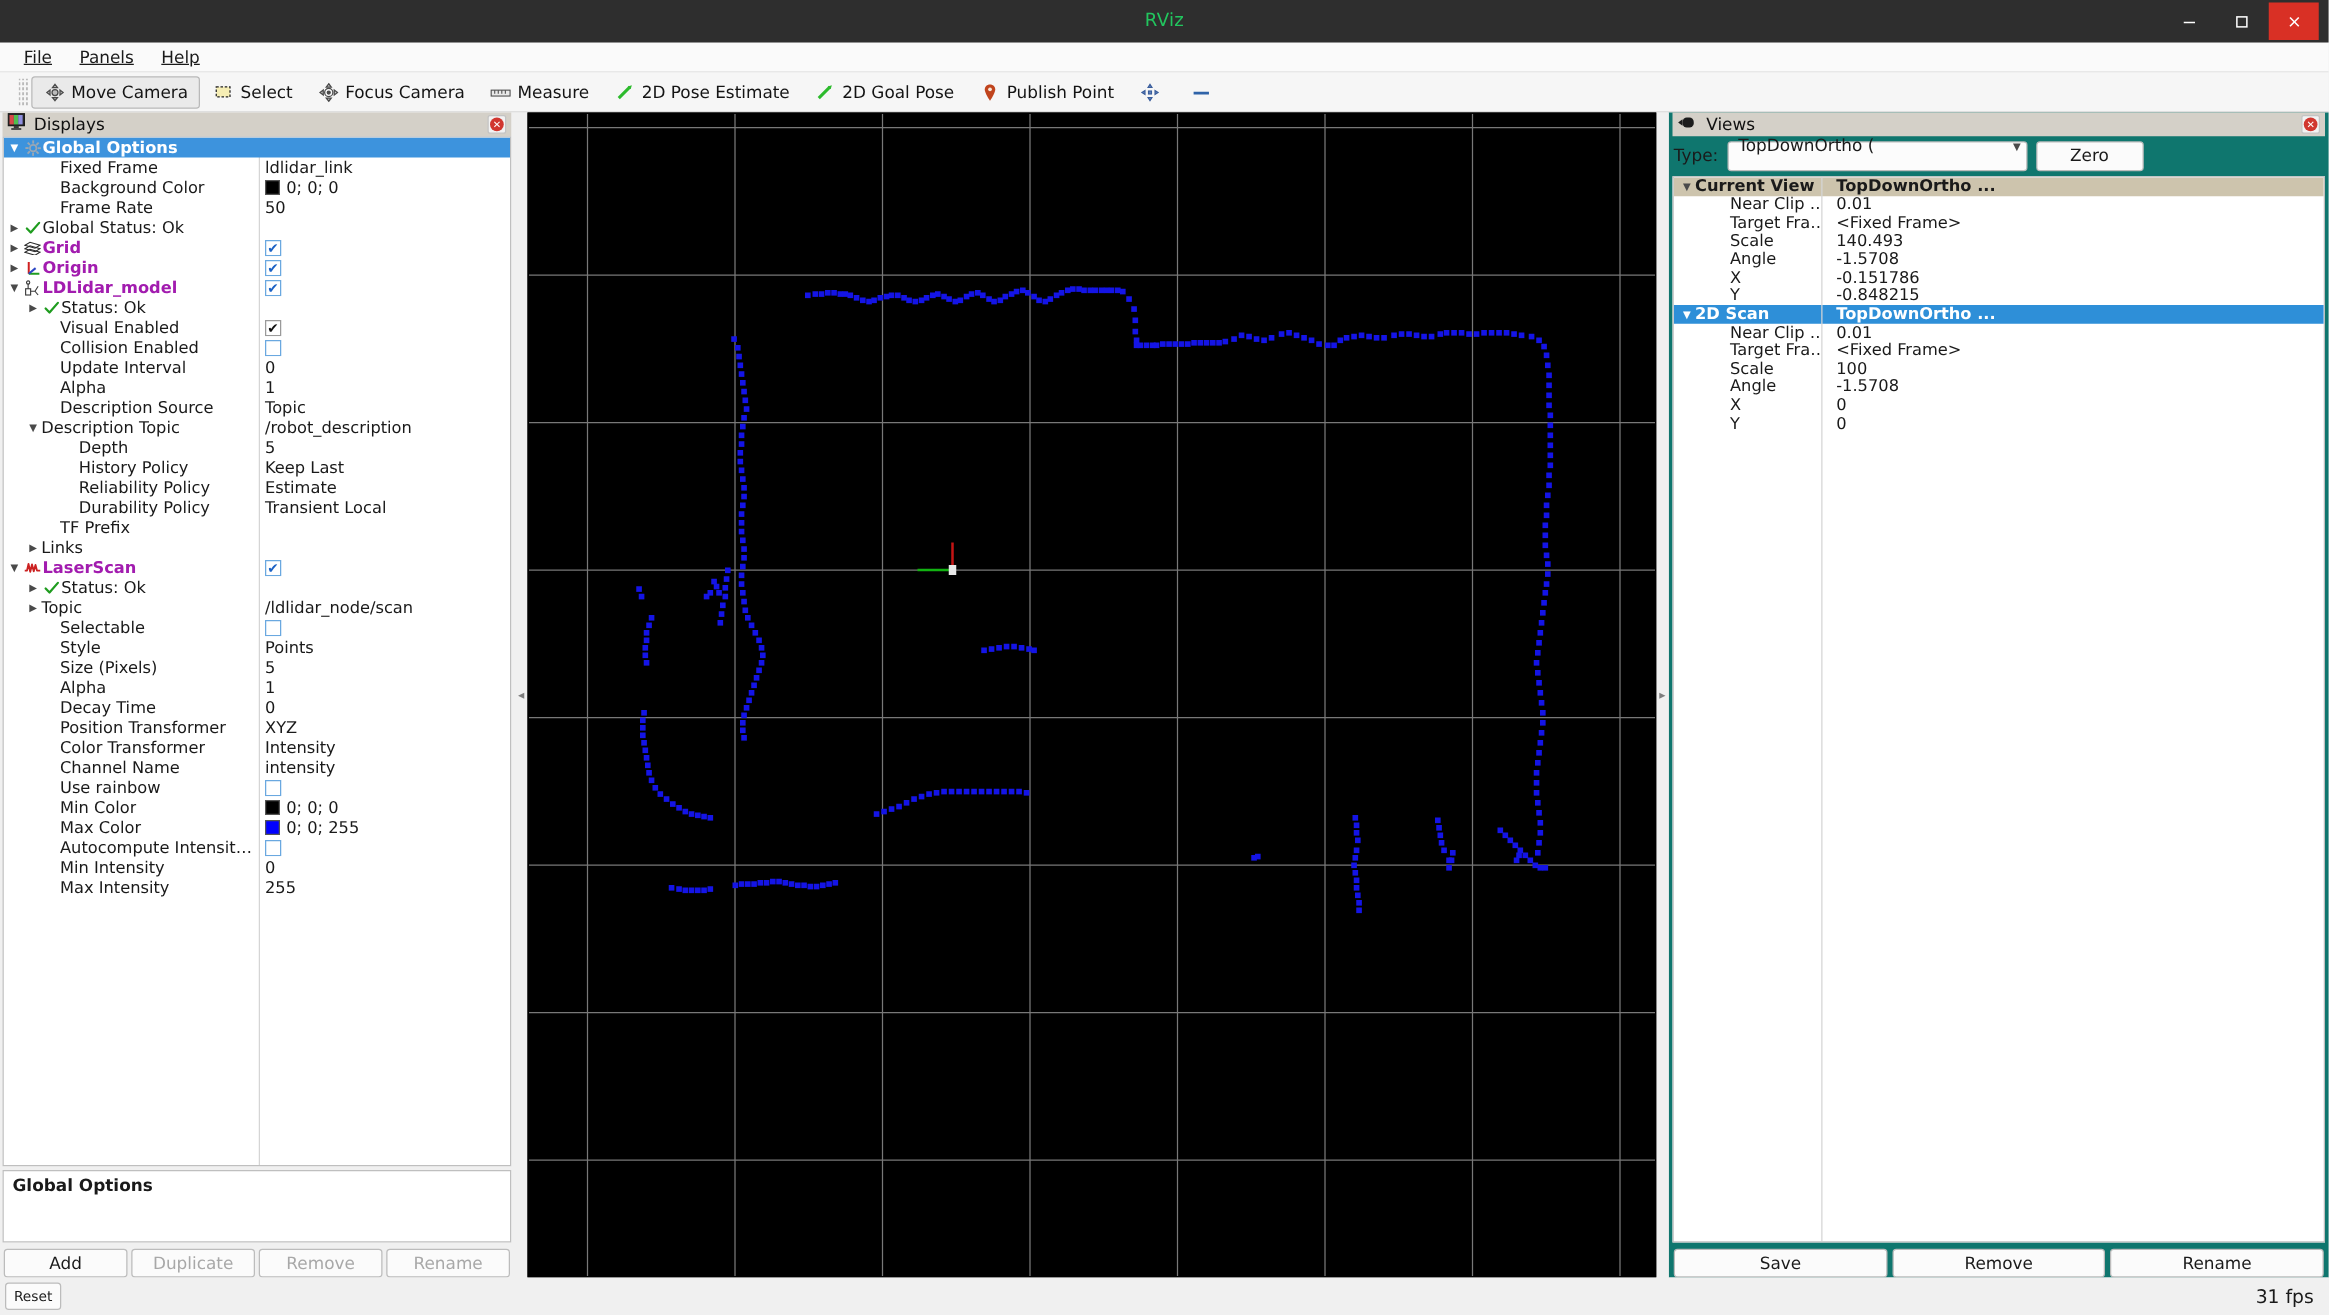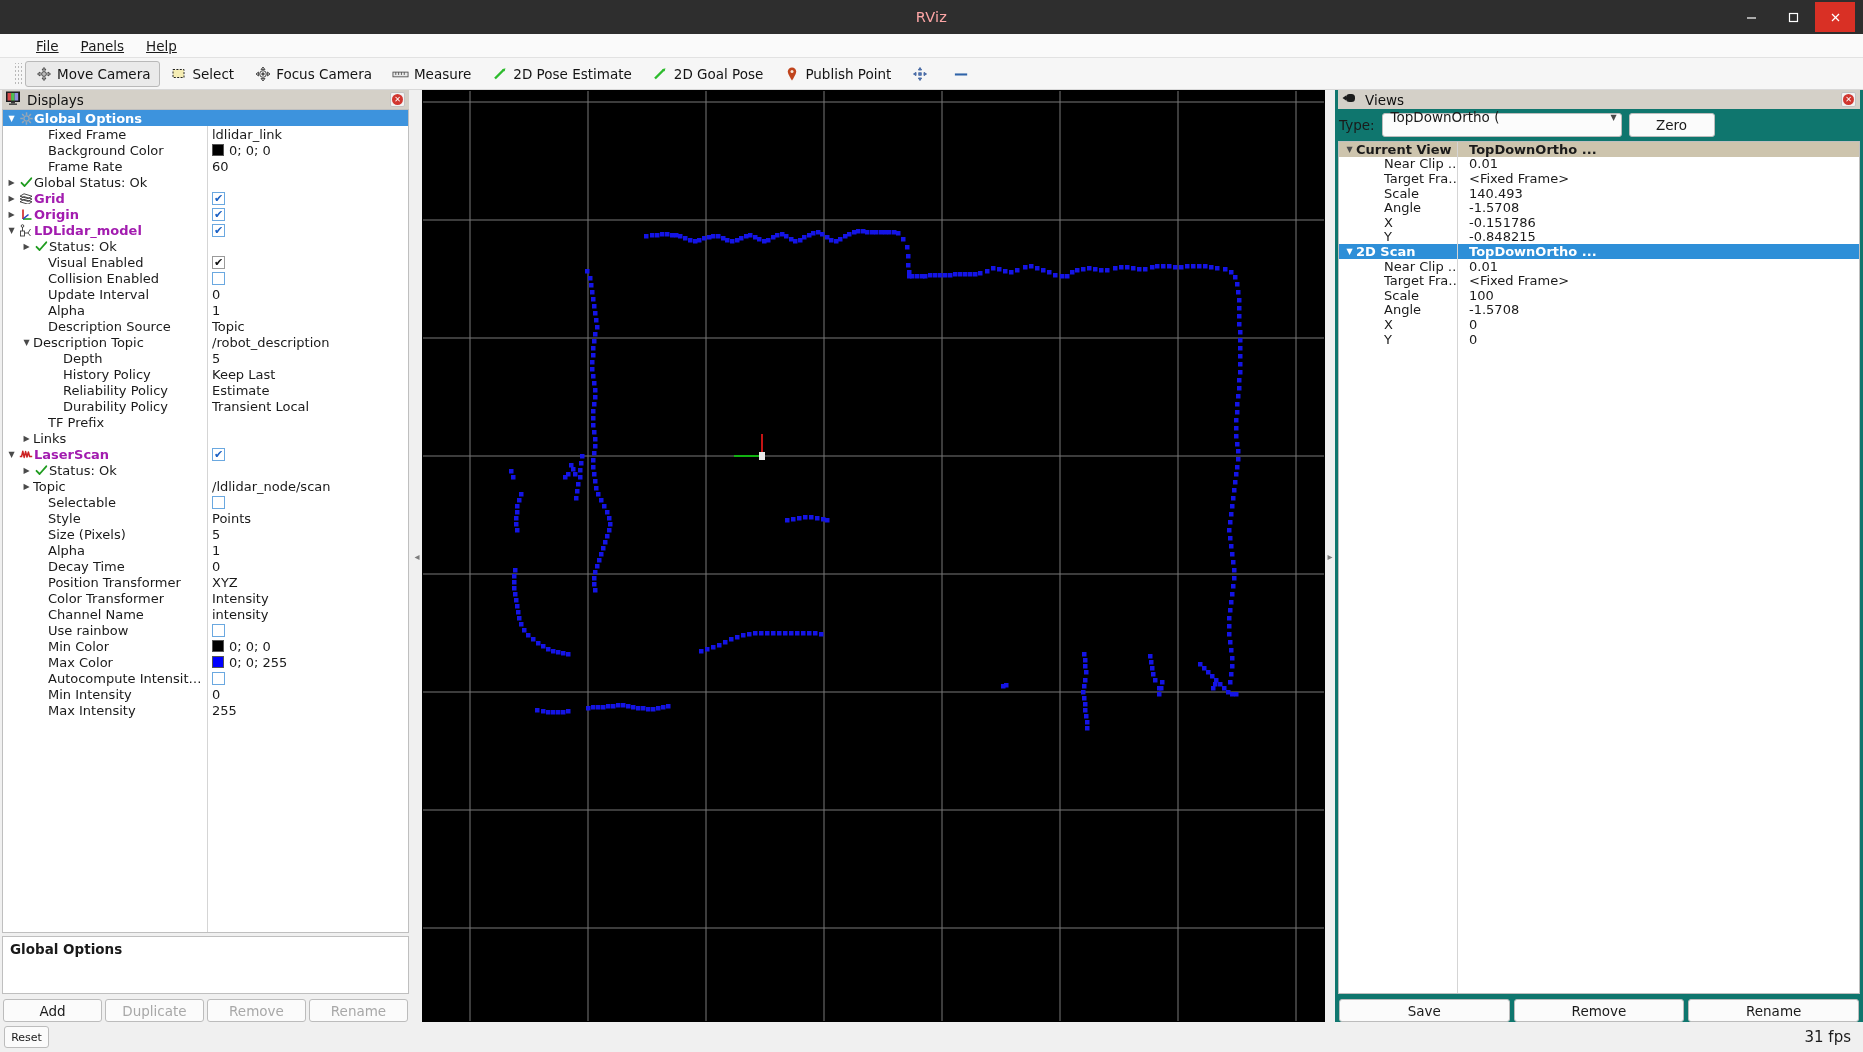--- a/index.html
+++ b/index.html
@@ -9,37 +9,37 @@
     overflow: hidden;
     font-family: "DejaVu Sans", "Liberation Sans", sans-serif;
     font-size: 13px;
     background: #f0f0f0;
     color: #1a1a1a;
   }
   #app { position: relative; width: 1863px; height: 1052px; }
 
   
   .titlebar {
-    height: 34px; background: #2e2e2e; color: #fca5a5;
+    height: 34px; background: #2e2e2e; color: #22c55e;
     display: flex; align-items: center; justify-content: center;
     position: relative;
   }
   .titlebar .title { font-size: 14.5px; letter-spacing: .2px; }
   .wbtns { position: absolute; right: 8px; top: 0; height: 34px; display: flex; align-items: center; gap: 2px; }
   .wbtn {
     width: 40px; height: 30px; display: flex; align-items: center; justify-content: center;
     color: #ffffff; font-size: 15px; line-height: 1;
   }
   .wbtn.close { background: #d93025; }
   .wbtn svg { display:block; }
 
   
   .menubar {
     height: 24px; background: #fafafa; border-bottom: 1px solid #e2e2e2;
-    display: flex; align-items: center; padding-left: 25px; gap: 0px;
+    display: flex; align-items: center; padding-left: 8px; gap: 0px;
   }
   .menu-item {
     padding: 2px 11px; font-size: 13.5px; color: #1a1a1a;
   }
   .menu-item u { text-decoration: underline; }
 
   
   .toolbar {
     height: 32px; background: #f6f6f6; border-bottom: 1px solid #d8d8d8;
     display: flex; align-items: center; padding-left: 15px; gap: 0px;
@@ -394,21 +394,21 @@
                 <span>0; 0; 0</span>
               </div>
             </div>
             <div class="trow">
               <div class="namecell">
                 <span style="flex: 0 0 32px;"></span>
                 <span class="arrow"></span>
                 <span class="tlabel">Frame Rate</span>
               </div>
               <div class="valcell">
-                <span>60</span>
+                <span>50</span>
               </div>
             </div>
             <div class="trow">
               <div class="namecell">
                 <span style="flex: 0 0 2px;"></span>
                 <span class="arrow r"></span>
                 <span class="ticon">
                   <svg width="13" height="13" viewBox="0 0 13 13">
                     <path d="M1.5 6.8 L4.6 10 L11.3 2.3" fill="none" stroke="#1f9c1f" stroke-width="1.8" stroke-linecap="round" stroke-linejoin="round"></path>
                   </svg>

